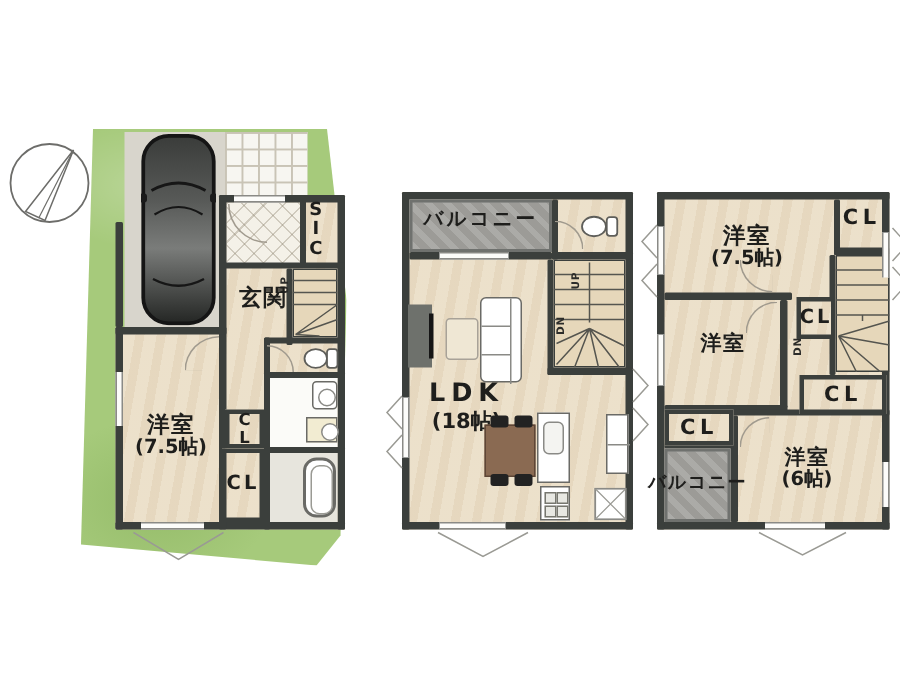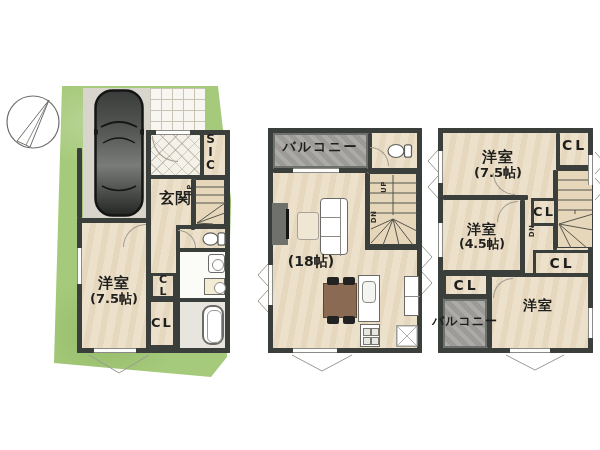--- a/index.html
+++ b/index.html
@@ -196,20 +196,21 @@
 4;box-sizing:border-box;"></div>
     <div class="abs" style="left:21px;top:84px;width:3px;height:30px;background:#151515;"></div>
     <div class="fix" style="left:55px;top:73px;width:28px;height:57px;border-radius:4px;">
       <div class="abs" style="left:19px;top:0;width:1px;height:57px;background:#8a8a86;"></div>
       <div class="abs" style="left:0;top:18px;width:19px;height:1px;background:#8a8a86;"></div>
       <div class="abs" style="left:0;top:37px;width:19px;height:1px;background:#8a8a86;"></div>
     </div>
     <div class="abs" style="left:32px;top:87px;width:22px;height:28px;background:#efe7d4;border:1px solid #a8a298;border-radius:3px;box-sizing:border-box;"></div>
 
     <div class="lb" style="left:12px;top:128px;width:68px;">
+      <div style="font-size:17px;letter-spacing:4px;">LDK</div>
       <div class="sub" style="font-size:14px;">(18帖)</div>
     </div>
 
     <div class="abs" style="left:58px;top:158px;width:34px;height:35px;background:var(--wood);border:1px solid #5e4636;box-sizing:border-box;"></div>
     <div class="abs" style="left:62px;top:152px;width:12px;height:8px;background:#222;border-radius:2px;"></div>
     <div class="abs" style="left:78px;top:152px;width:12px;height:8px;background:#222;border-radius:2px;"></div>
     <div class="abs" style="left:62px;top:191px;width:12px;height:8px;background:#222;border-radius:2px;"></div>
     <div class="abs" style="left:78px;top:191px;width:12px;height:8px;background:#222;border-radius:2px;"></div>
 
     <div class="fix" style="left:93px;top:150px;width:22px;height:47px;"></div>
@@ -288,24 +289,24 @@
 
     <div class="gray" style="left:18px;top:176px;width:44px;height:49px;"></div>
     <div class="lb" style="left:5px;top:192px;width:70px;font-size:12px;letter-spacing:1px;white-space:nowrap;">バルコニー</div>
 
     <div class="lb" style="left:18px;top:26px;width:110px;">
       <div style="font-size:15px;letter-spacing:1px;">洋室</div>
       <div class="sub" style="font-size:13px;">(7.5帖)</div>
     </div>
     <div class="lb" style="left:18px;top:98px;width:78px;">
       <div style="font-size:14px;letter-spacing:1px;">洋室</div>
-      <div class="sub" style="font-size:12.5px;">(4.5帖)</div>
     </div>
     <div class="lb" style="left:63px;top:174px;width:100px;">
       <div style="font-size:14px;letter-spacing:1px;">洋室</div>
+      <div class="sub" style="font-size:13px;">(6帖)</div>
     </div>
 
     <div class="arc" style="left:68px;top:50px;width:22px;height:22px;"></div>
     <div class="arc" style="left:72px;top:78px;width:21px;height:21px;transform:rotate(90deg);"></div>
     <div class="arc" style="left:68px;top:155px;width:20px;height:20px;transform:rotate(90deg);"></div>
 
     <div class="winV" style="left:13px;top:28px;width:5px;height:32px;"></div>
     <div class="winV" style="left:13px;top:100px;width:5px;height:34px;"></div>
     <div class="winV" style="left:163px;top:32px;width:5px;height:30px;"></div>
     <div class="winV" style="left:163px;top:185px;width:5px;height:30px;"></div>

